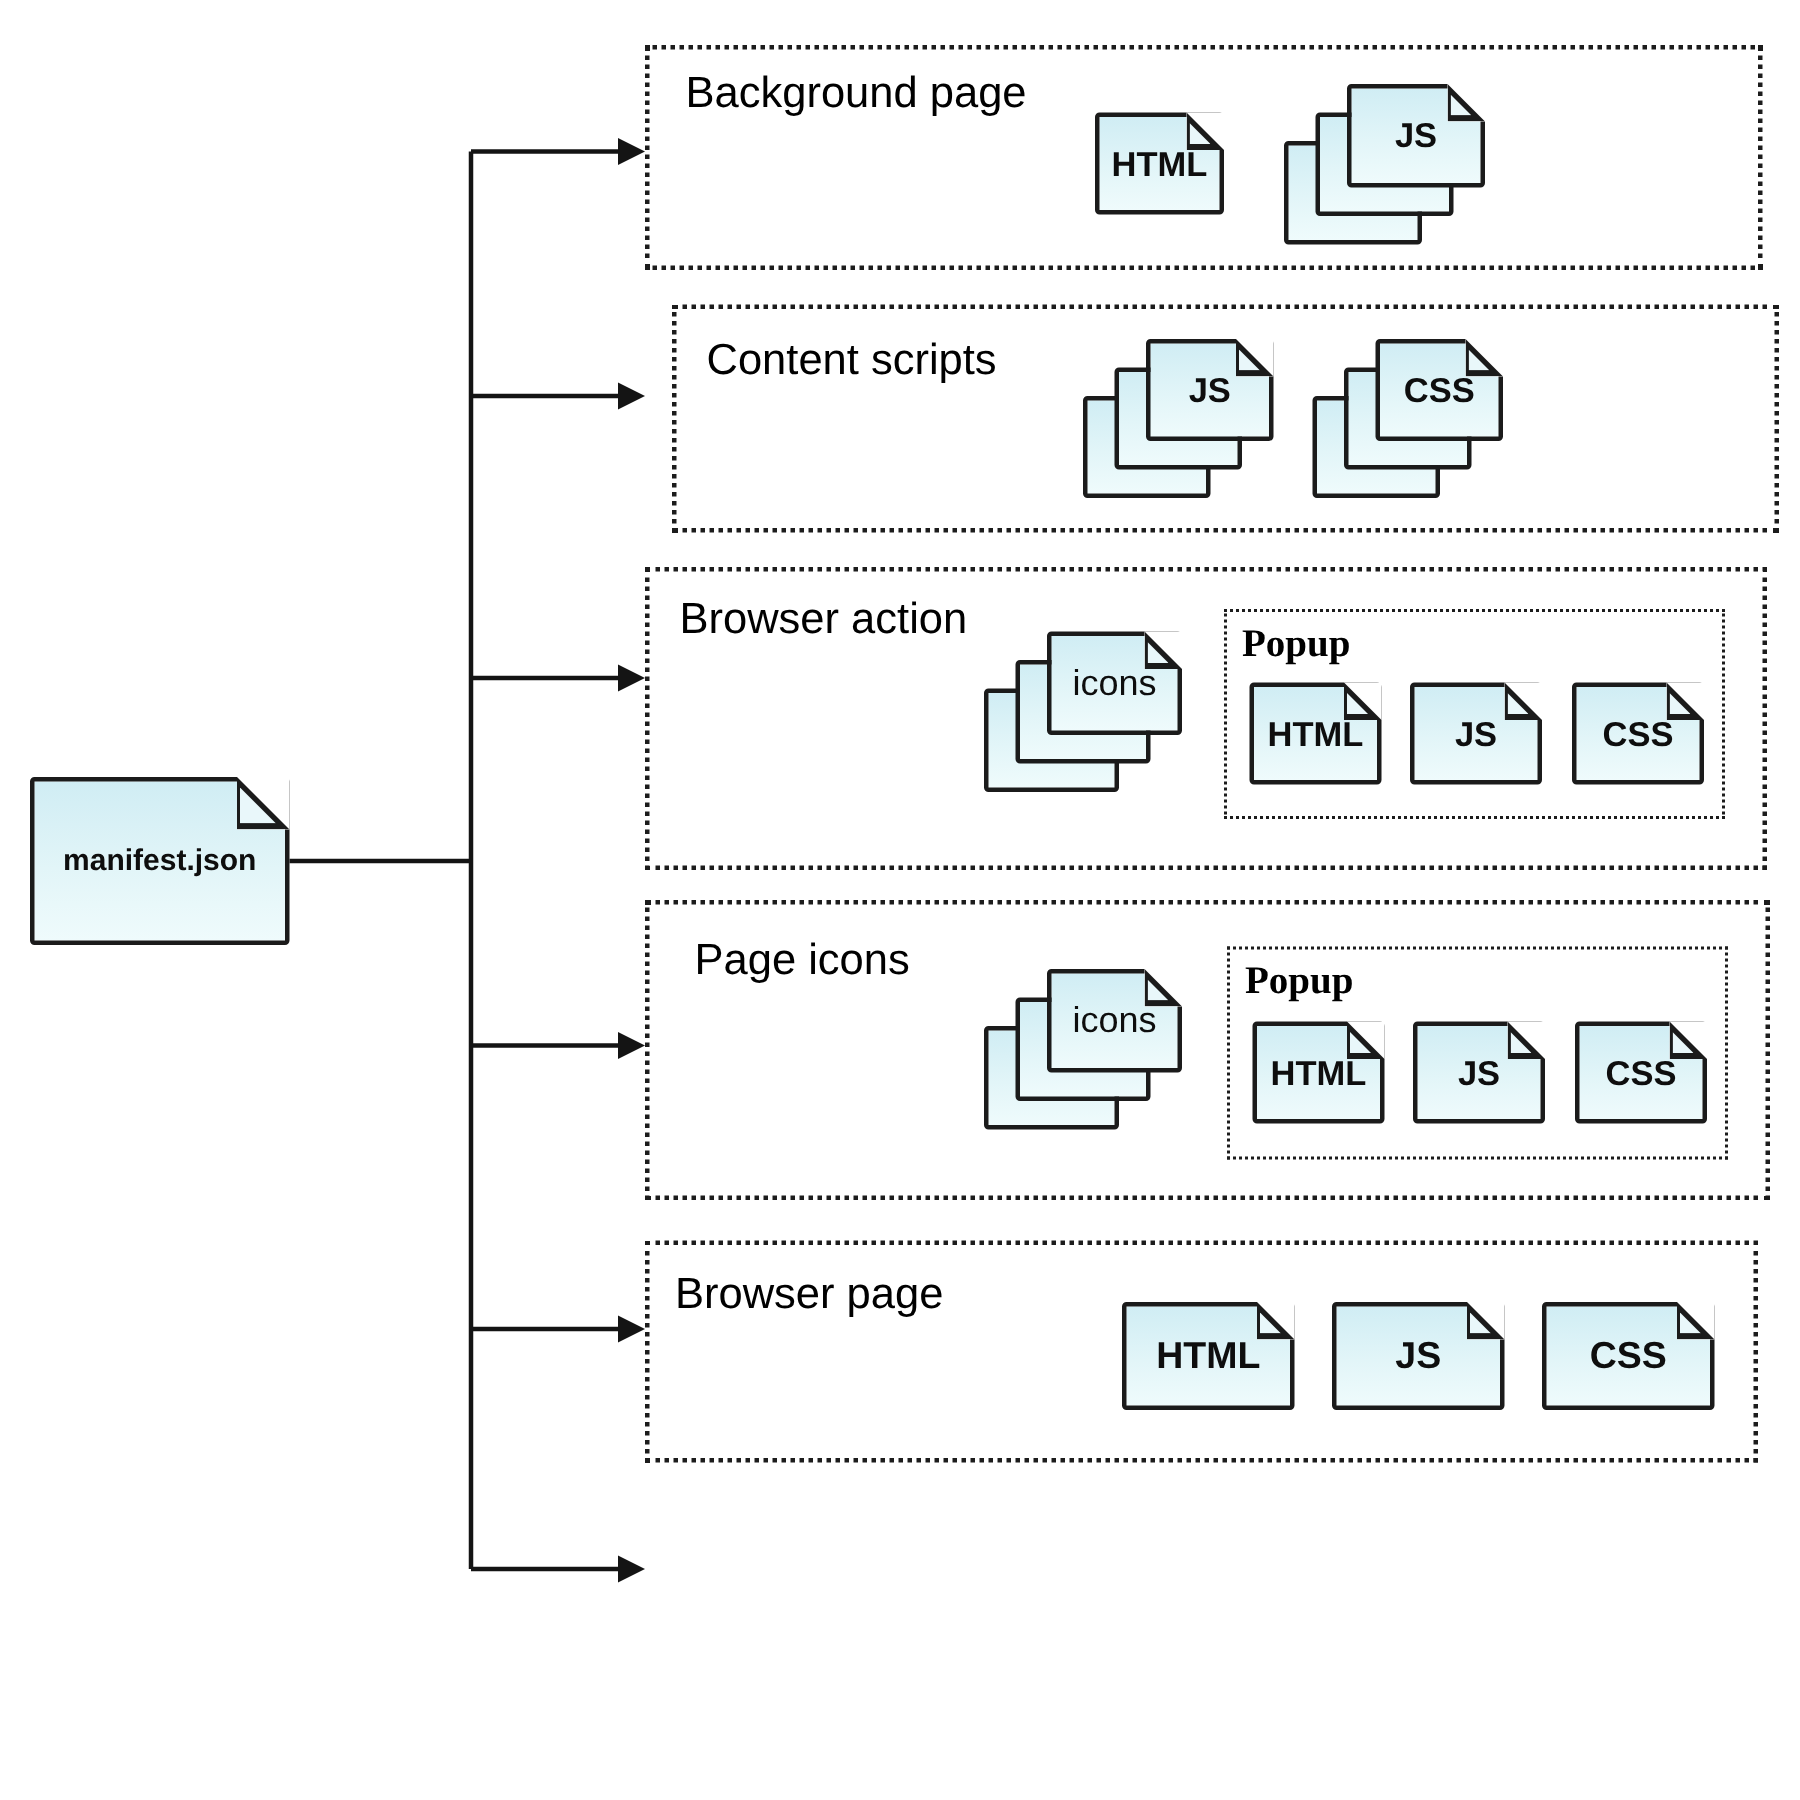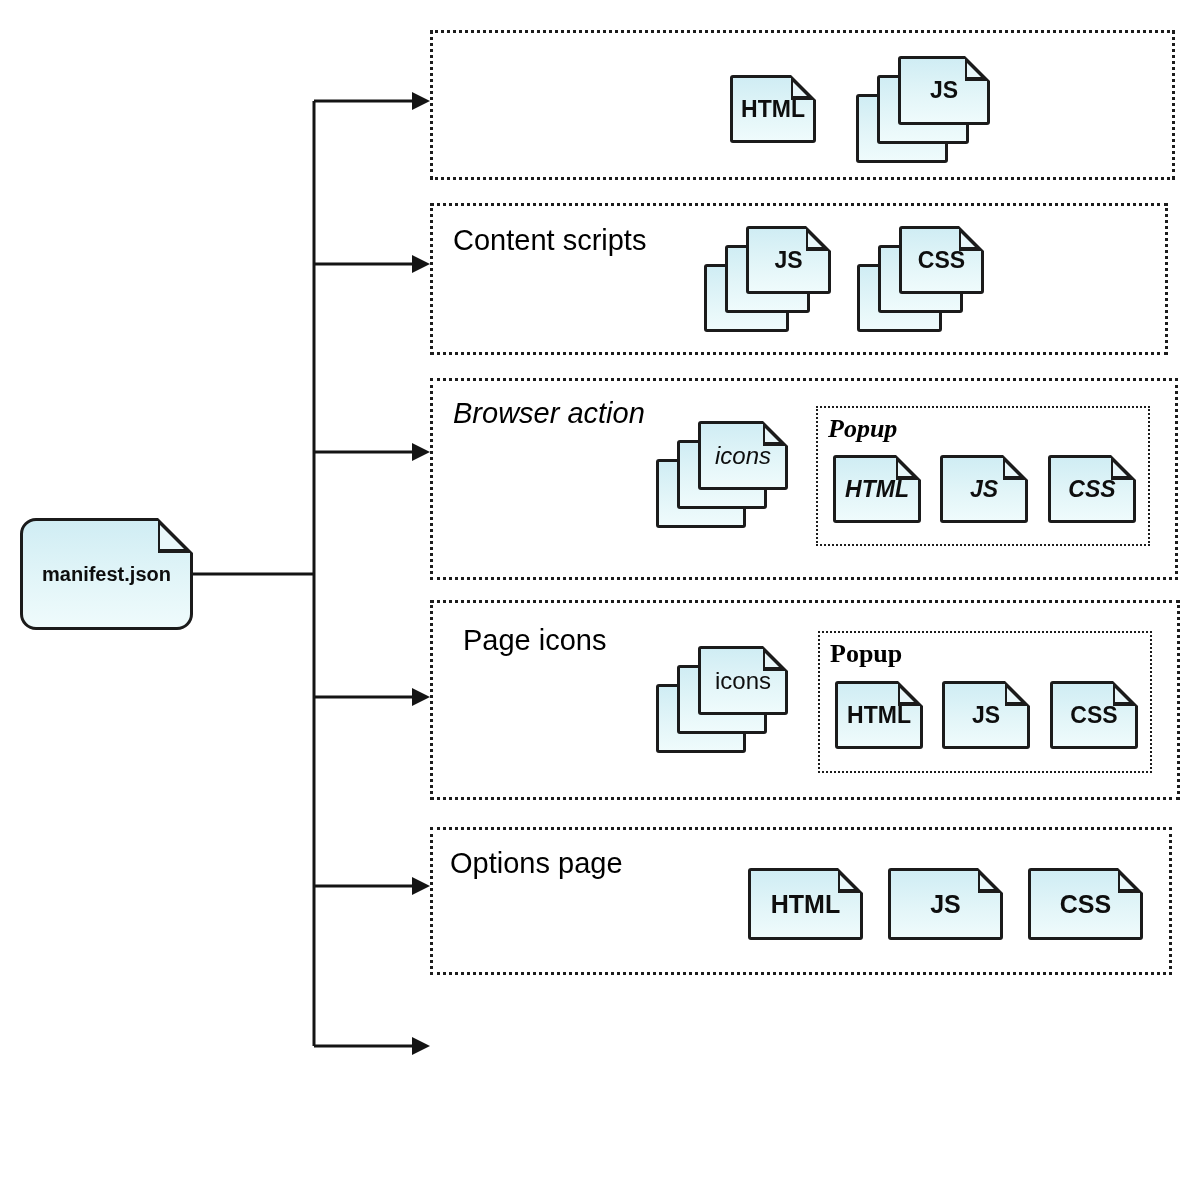--- a/index.html
+++ b/index.html
@@ -22,21 +22,21 @@
   .node-file .label.light{font-weight:normal;font-size:24px;}
   .node-file .label.big{font-size:25px;}
   .stack{position:absolute;}
   
   .fold{position:absolute;top:-3px;right:-3px;width:25px;height:25px;background:#ffffff;}
   .fold::before{content:"";position:absolute;inset:0;background:#1b1b1b;
     clip-path:polygon(0 0,100% 100%,0 100%);}
   .fold::after{content:"";position:absolute;left:2px;top:7px;right:9px;bottom:4px;background:#e9f7fa;
     clip-path:polygon(0 0,100% 100%,0 100%);}
   .fold.fold-lg{width:35px;height:35px;}
-  .manifest-node{z-index:2;border-radius:16px;}
+  .manifest-node{z-index:2;}
   .manifest-node .label{font-size:20px;}
 </style>
 </head>
 <body>
 
 <div class="canvas">
 
   <svg class="connectors" width="1200" height="1200" viewBox="0 0 1200 1200">
     <g stroke="#141414" stroke-width="3" fill="none">
       <line x1="193" y1="574" x2="314" y2="574"></line>
@@ -57,55 +57,56 @@
       <polygon points="412,1037 430,1046 412,1055"></polygon>
     </g>
   </svg>
 
   <div class="node-file manifest-node" style="left:20px;top:518px;width:173px;height:112px;">
     <span class="fold fold-lg"></span>
     <span class="label">manifest.json</span>
   </div>
 
   <div class="section" style="left:430px;top:30px;width:745px;height:150px;">
+    <span class="section-title" style="left:24px;top:14px;">Background page</span>
     <div class="node-file" style="left:297px;top:42px;width:86px;height:68px;">
       <span class="fold"></span>
       <span class="label">HTML</span>
     </div>
     <div class="stack" style="left:423px;top:23px;width:134px;height:107px;">
       <div class="node-file" style="left:0;top:38px;width:92px;height:69px;"></div>
       <div class="node-file" style="left:21px;top:19px;width:92px;height:69px;"></div>
       <div class="node-file" style="left:42px;top:0;width:92px;height:69px;">
         <span class="fold"></span>
         <span class="label">JS</span>
       </div>
     </div>
   </div>
 
-  <div class="section" style="left:430px;top:203px;width:738px;height:152px;text-decoration:underline;">
+  <div class="section" style="left:448px;top:203px;width:738px;height:152px;text-decoration:underline;">
     <span class="section-title" style="left:20px;top:19px;">Content scripts</span>
     <div class="stack" style="left:271px;top:20px;width:127px;height:106px;">
       <div class="node-file" style="left:0;top:38px;width:85px;height:68px;"></div>
       <div class="node-file" style="left:21px;top:19px;width:85px;height:68px;"></div>
       <div class="node-file" style="left:42px;top:0;width:85px;height:68px;">
         <span class="fold"></span>
         <span class="label">JS</span>
       </div>
     </div>
     <div class="stack" style="left:424px;top:20px;width:127px;height:106px;">
       <div class="node-file" style="left:0;top:38px;width:85px;height:68px;"></div>
       <div class="node-file" style="left:21px;top:19px;width:85px;height:68px;"></div>
       <div class="node-file" style="left:42px;top:0;width:85px;height:68px;">
         <span class="fold"></span>
         <span class="label">CSS</span>
       </div>
     </div>
   </div>
 
-  <div class="section" style="left:430px;top:378px;width:748px;height:202px;font-style:italic;">
+  <div class="section" style="left:430px;top:378px;width:748px;height:202px;">
     <span class="section-title" style="left:20px;top:17px;">Browser action</span>
     <div class="stack" style="left:223px;top:40px;width:132px;height:107px;">
       <div class="node-file" style="left:0;top:38px;width:90px;height:69px;"></div>
       <div class="node-file" style="left:21px;top:19px;width:90px;height:69px;"></div>
       <div class="node-file" style="left:42px;top:0;width:90px;height:69px;">
         <span class="fold"></span>
         <span class="label light">icons</span>
       </div>
     </div>
     <div class="popup" style="left:383px;top:25px;width:334px;height:140px;">
@@ -146,21 +147,21 @@
         <span class="label">JS</span>
       </div>
       <div class="node-file" style="left:230px;top:48px;width:88px;height:68px;">
         <span class="fold"></span>
         <span class="label">CSS</span>
       </div>
     </div>
   </div>
 
   <div class="section" style="left:430px;top:827px;width:742px;height:148px;">
-    <span class="section-title" style="left:17px;top:18px;">Options page</span>
+    <span class="section-title" style="left:17px;top:18px;">Browser page</span>
     <div class="node-file" style="left:315px;top:38px;width:115px;height:72px;">
       <span class="fold"></span>
       <span class="label big">HTML</span>
     </div>
     <div class="node-file" style="left:455px;top:38px;width:115px;height:72px;">
       <span class="fold"></span>
       <span class="label big">JS</span>
     </div>
     <div class="node-file" style="left:595px;top:38px;width:115px;height:72px;">
       <span class="fold"></span>

